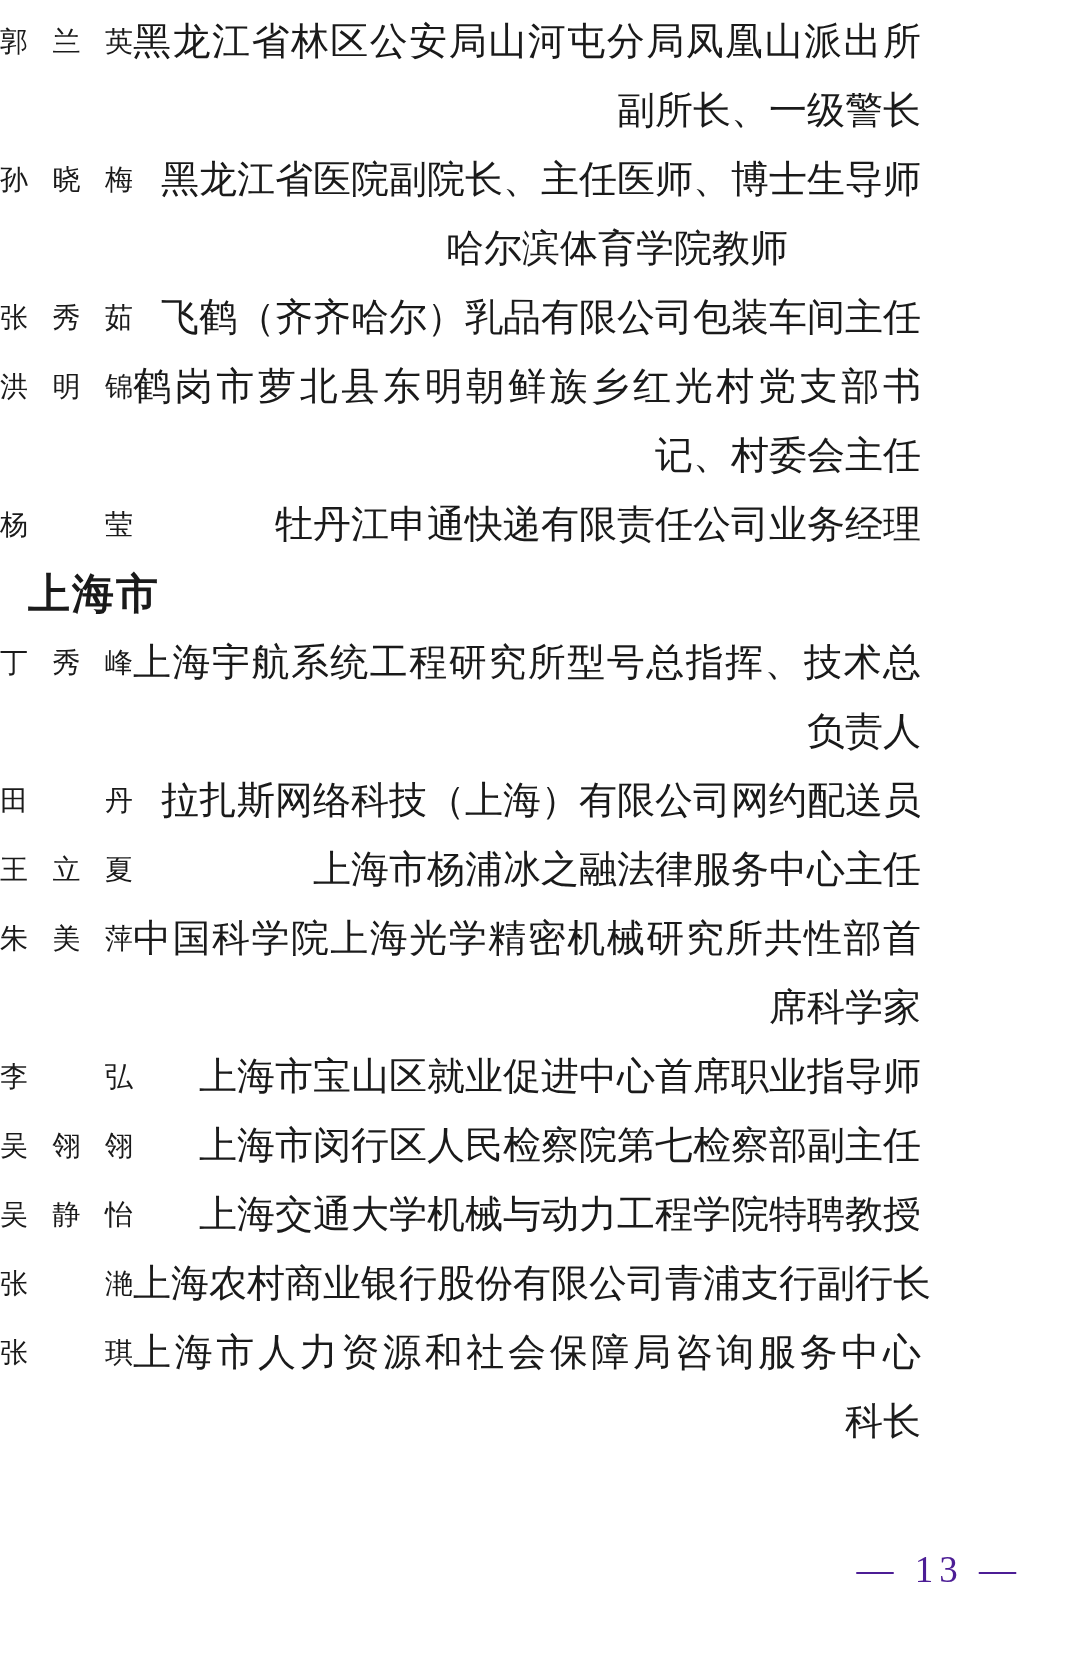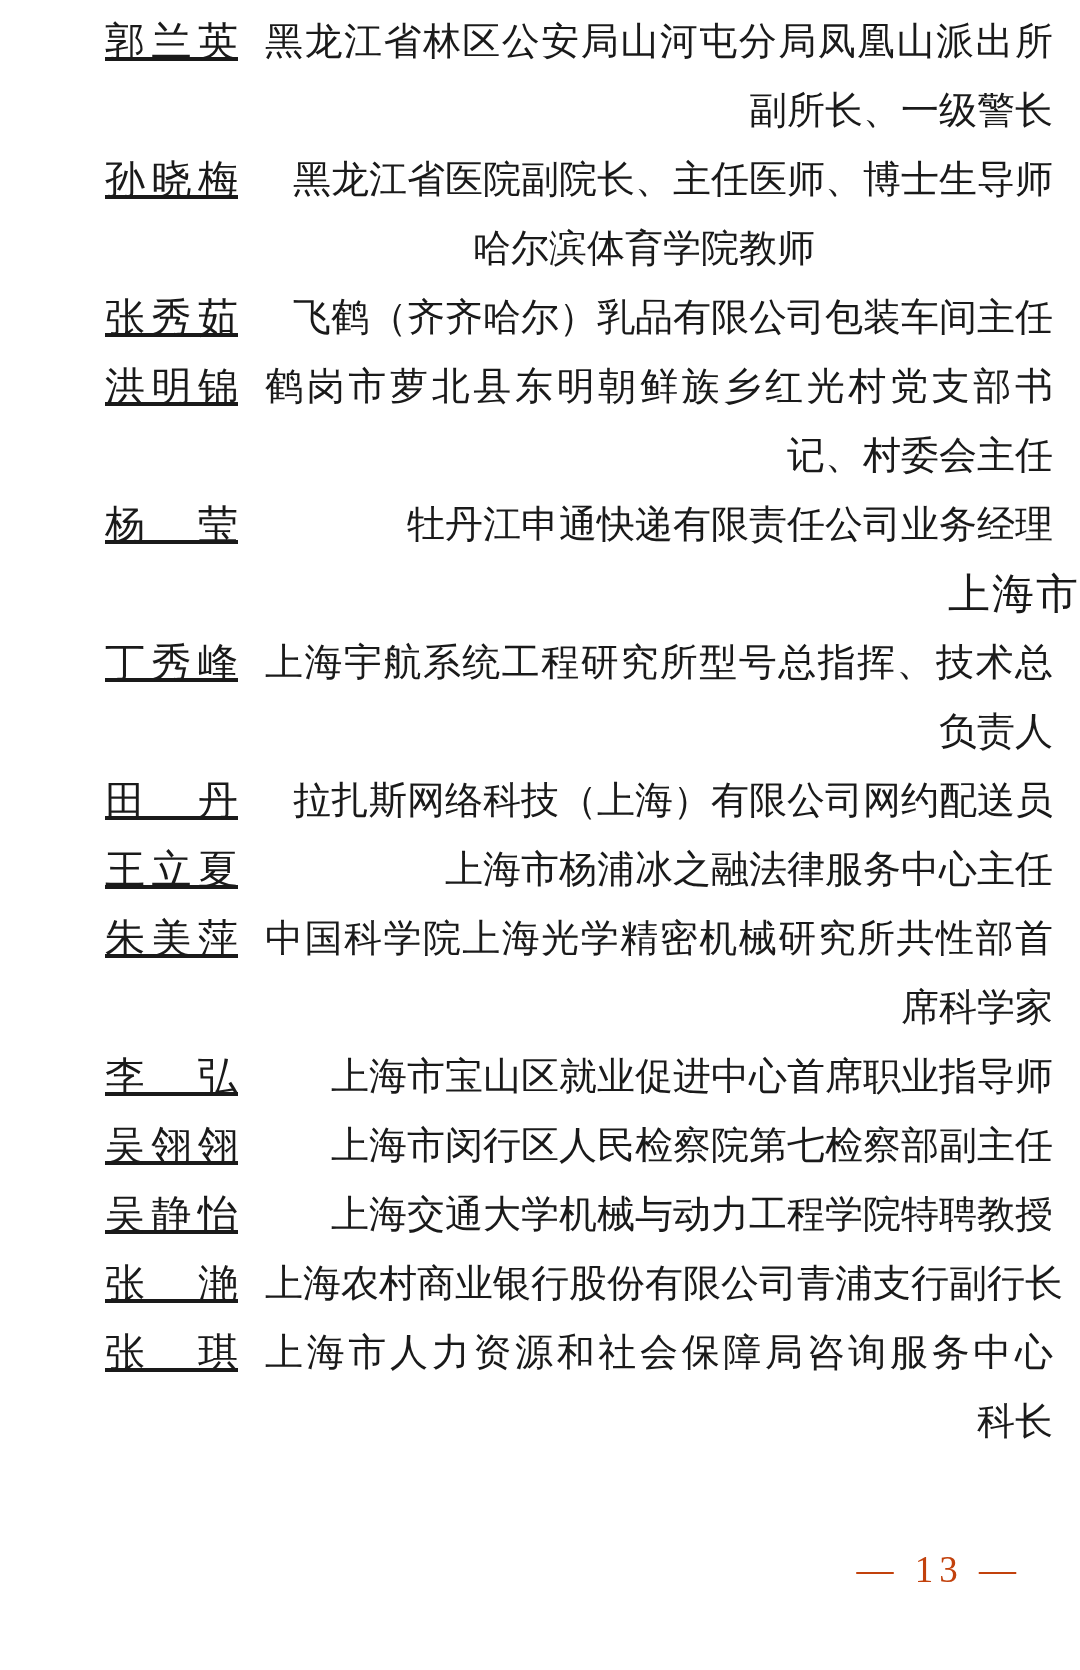--- a/index.html
+++ b/index.html
@@ -21,64 +21,60 @@
   }
   .line {
     height: 69px;
     line-height: 69px;
   }
   .section-header {
     height: 69px;
     line-height: 69px;
     margin-left: 28px;
     font-size: 42px;
-    font-weight: normal;
+    font-weight: bold;
     font-family: "Liberation Sans", "DejaVu Sans", sans-serif;
     letter-spacing: 2px;
-    text-align: right;
   }
   .entry {
     display: flex;
     align-items: flex-start;
   }
   .entry-name {
     flex: none;
     width: 133px;
-    margin-left: 105px;
-    font-size: 40px;
+    font-size: 28px;
     height: 69px;
     line-height: 69px;
     text-align: justify;
     text-align-last: justify;
     white-space: nowrap;
-    text-decoration: underline;
   }
   .entry-title {
     flex: none;
     width: 788px;
-    margin-left: 27px;
     font-size: 38px;
   }
   .title-line {
     height: 69px;
     line-height: 69px;
     white-space: nowrap;
     text-align: right;
   }
   .title-line.justified {
     text-align: justify;
     text-align-last: justify;
   }
   .page-number {
     position: absolute;
     right: 58px;
     top: 1548px;
     font-size: 37px;
     letter-spacing: 6px;
-    color: #c2410c;
+    color: #4c1d95;
   }
 </style>
 </head>
 <body>
 
 <div class="page">
   <div class="content" id="content">
   <div class="entry">
     <div class="entry-name line">郭兰英</div>
     <div class="entry-title">

